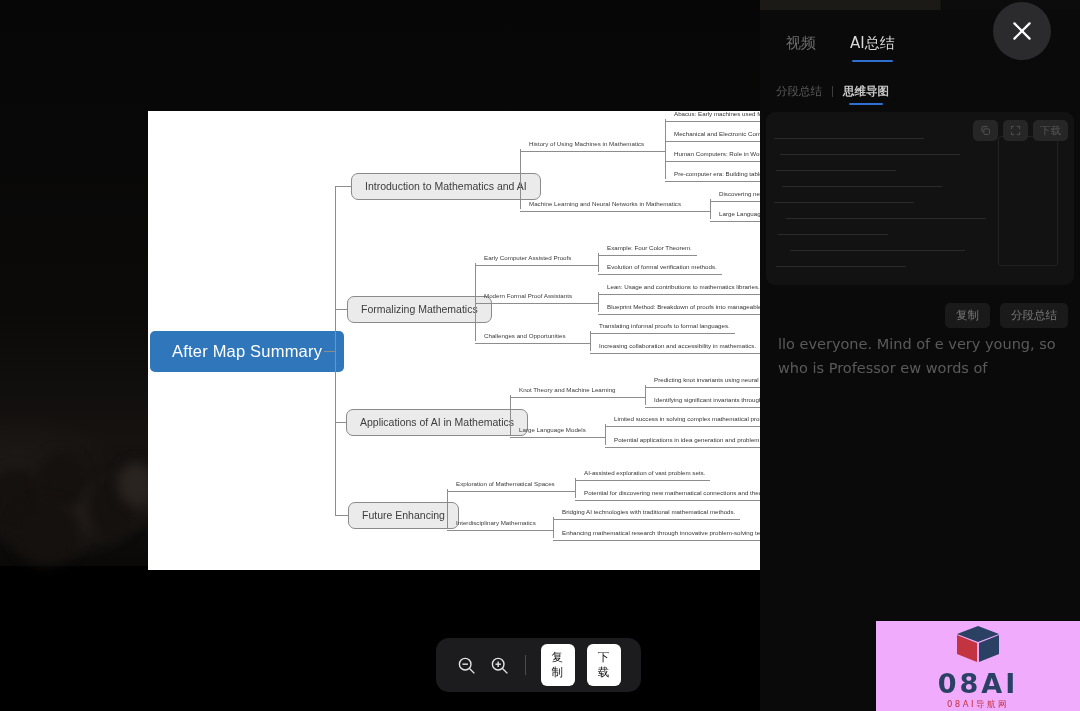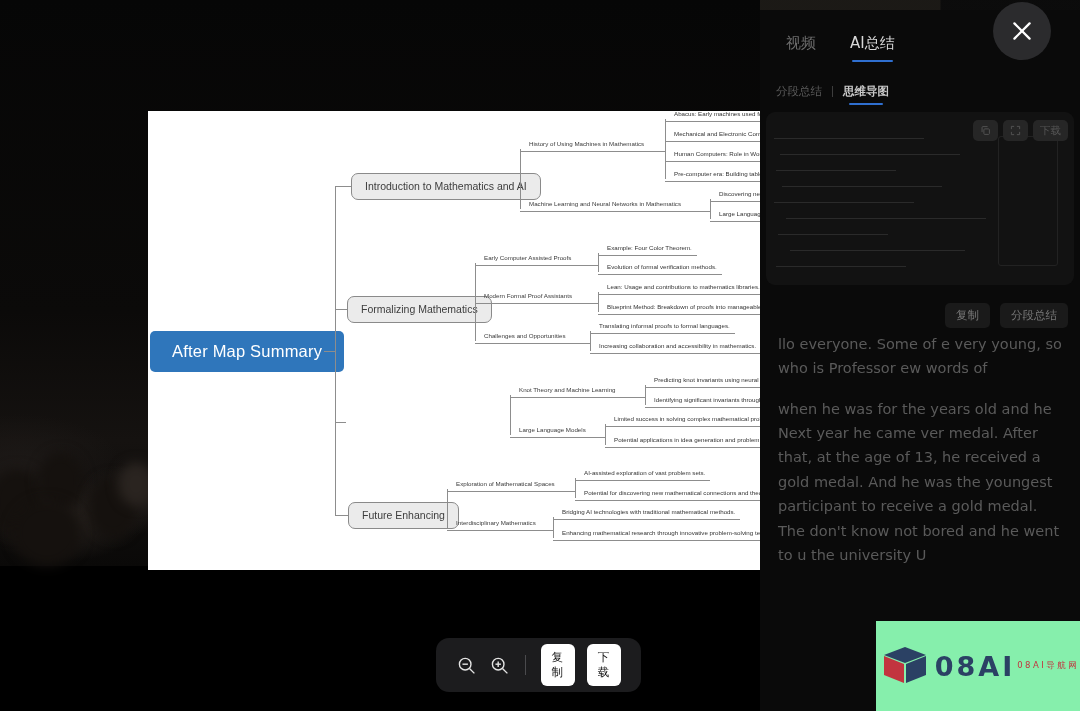--- a/index.html
+++ b/index.html
@@ -167,21 +167,21 @@
   #wm-wechat {
     position: absolute; left: 776px; top: 645px;
     display: flex; align-items: center; gap: 6px;
     opacity: .30; pointer-events: none;
   }
   #wm-wechat .wm-text {
     font-size: 27px; color: #c9c9c9; font-family: "DejaVu Sans", sans-serif; letter-spacing: 1px;
   }
   #wm-08ai {
     position: absolute; left: 876px; top: 621px; width: 204px; height: 90px;
-    background: #86efac; display: flex; flex-direction: row;
+    background: #f0abfc; display: flex; flex-direction: column;
     align-items: center; justify-content: center; gap: 2px;
   }
   #wm-08ai .wm-word {
     font-size: 27px; font-weight: bold; color: #2b4164;
     font-family: "DejaVu Sans", sans-serif; letter-spacing: 3px; line-height: 1;
   }
   #wm-08ai .wm-sub {
     font-size: 8.5px; color: #c2343f; letter-spacing: 2.5px; font-family: "DejaVu Sans", sans-serif;
   }
 </style>
@@ -252,20 +252,21 @@
         <div class="mm-hline" style="left: 450px; top: 203px; width: 186px; height: 1px; background: rgb(141, 141, 141);"></div>
         <div class="mm-node mm-l2" style="left: 333px; top: 222px;">Challenges and Opportunities</div>
         <div class="mm-hline" style="left: 327px; top: 232px; width: 96px; height: 1px; background: rgb(141, 141, 141);"></div>
         <div class="mm-hline" style="left: 423px; top: 232px; width: 19px; height: 1px; background: rgb(141, 141, 141);"></div>
         <div class="mm-vline" style="left: 442px; top: 220px; width: 1px; height: 20px; background: rgb(141, 141, 141);"></div>
         <div class="mm-node mm-l3" style="left: 448px; top: 212px;">Translating informal proofs to formal languages.</div>
         <div class="mm-hline" style="left: 442px; top: 222px; width: 145px; height: 1px; background: rgb(141, 141, 141);"></div>
         <div class="mm-node mm-l3" style="left: 448px; top: 232px;">Increasing collaboration and accessibility in mathematics.</div>
         <div class="mm-hline" style="left: 442px; top: 242px; width: 171px; height: 1px; background: rgb(141, 141, 141);"></div>
         <div class="mm-hline" style="left: 187px; top: 311px; width: 11px; height: 1px; background: rgb(141, 141, 141);"></div>
+        <div class="mm-node mm-l1" style="left: 198px; top: 298px;">Applications of AI in Mathematics</div>
         <div class="mm-hline" style="left: 380px; top: 311px; height: 1px; background: rgb(141, 141, 141);"></div>
         <div class="mm-vline" style="left: 362px; top: 284px; width: 1px; height: 40px; background: rgb(141, 141, 141);"></div>
         <div class="mm-node mm-l2" style="left: 368px; top: 276px;">Knot Theory and Machine Learning</div>
         <div class="mm-hline" style="left: 362px; top: 286px; width: 111px; height: 1px; background: rgb(141, 141, 141);"></div>
         <div class="mm-hline" style="left: 473px; top: 286px; width: 24px; height: 1px; background: rgb(141, 141, 141);"></div>
         <div class="mm-vline" style="left: 497px; top: 274px; width: 1px; height: 20px; background: rgb(141, 141, 141);"></div>
         <div class="mm-node mm-l3" style="left: 503px; top: 266px;">Predicting knot invariants using neural networks.</div>
         <div class="mm-hline" style="left: 497px; top: 276px; width: 147px; height: 1px; background: rgb(141, 141, 141);"></div>
         <div class="mm-node mm-l3" style="left: 503px; top: 286px;">Identifying significant invariants through saliency analysis.</div>
         <div class="mm-hline" style="left: 497px; top: 296px; width: 172px; height: 1px; background: rgb(141, 141, 141);"></div>
@@ -362,22 +363,21 @@
         <div class="pv-btn">下载</div>
       </div>
     </div>
 
     <div id="panel-actions">
       <div class="pa-btn">复制</div>
       <div class="pa-btn">分段总结</div>
     </div>
 
     <div id="transcript">
-      <p>llo everyone. Some of e very young, so who is Professor ew words of</p>
-      <p>when he was for the years old and he Next year he came ver medal. After that, at the age of 13, he received a gold medal. And he was the youngest participant to receive a gold medal. The don't know not bored and he went to u the university U</p>
+      <p>llo everyone. Mind of e very young, so who is Professor ew words of</p>
     </div>
   </div>
 
   <div id="close-btn">
     <svg width="26" height="26" viewBox="0 0 24 24" fill="none" stroke="#fff" stroke-width="2.1" stroke-linecap="round">
       <line x1="5" y1="5" x2="19" y2="19"></line>
       <line x1="19" y1="5" x2="5" y2="19"></line>
     </svg>
   </div>
 

